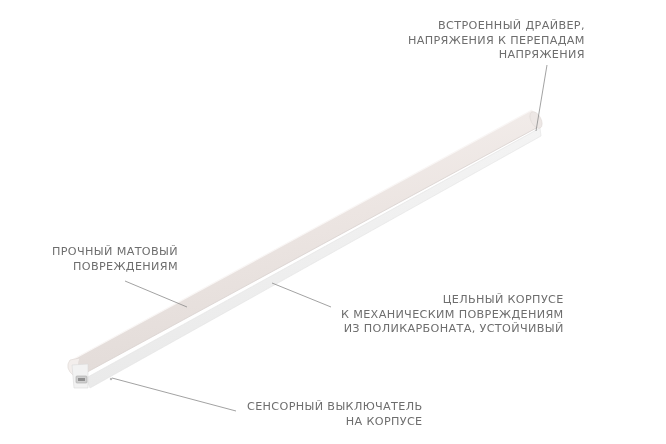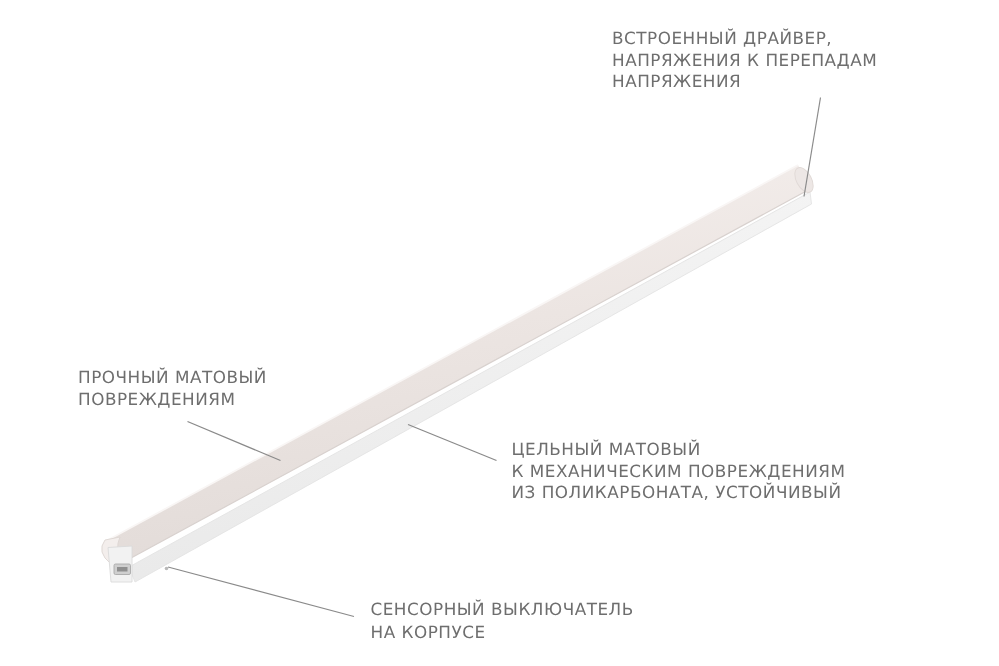--- a/index.html
+++ b/index.html
@@ -1,20 +1,20 @@
 <!DOCTYPE html>
 <html><head>
   <meta charset="utf-8">
   <style>
     html, body { margin: 0; padding: 0; background: #ffffff; }
     body { width: 666px; height: 444px; position: relative; overflow: hidden;
       font-family: "DejaVu Sans", sans-serif; }
     .label { position: absolute; color: #6e6e6e; font-size: 11.2px; line-height: 14.5px;
       letter-spacing: 0.35px; white-space: nowrap; }
-    .label span { display: block; }
+    .label span { display: block; text-align: right; }
     svg.scene { position: absolute; left: 0; top: 0; }
   </style>
 </head>
 <body>
 
 <svg class="scene" width="666" height="444" viewBox="0 0 666 444">
   <defs>
     <linearGradient id="diffGrad" x1="0" y1="0" x2="0.25" y2="1">
       <stop offset="0" stop-color="#f6f1ef"></stop>
       <stop offset="0.5" stop-color="#ece5e2"></stop>
@@ -63,21 +63,21 @@
   <span>НАПРЯЖЕНИЯ К ПЕРЕПАДАМ</span>
   <span>НАПРЯЖЕНИЯ</span>
 </div>
 
 <div class="label" style="left:52px; top:245px;">
   <span>ПРОЧНЫЙ МАТОВЫЙ</span>
   <span>ПОВРЕЖДЕНИЯМ</span>
 </div>
 
 <div class="label" style="left:341px; top:293px;">
-  <span>ЦЕЛЬНЫЙ МАТОВЫЙ</span>
+  <span>ЦЕЛЬНЫЙ КОРПУСЕ</span>
   <span>К МЕХАНИЧЕСКИМ ПОВРЕЖДЕНИЯМ</span>
   <span>ИЗ ПОЛИКАРБОНАТА, УСТОЙЧИВЫЙ</span>
 </div>
 
 <div class="label" style="left:247px; top:400px;">
   <span>СЕНСОРНЫЙ ВЫКЛЮЧАТЕЛЬ</span>
   <span>НА КОРПУСЕ</span>
 </div>
 
 </body></html>

